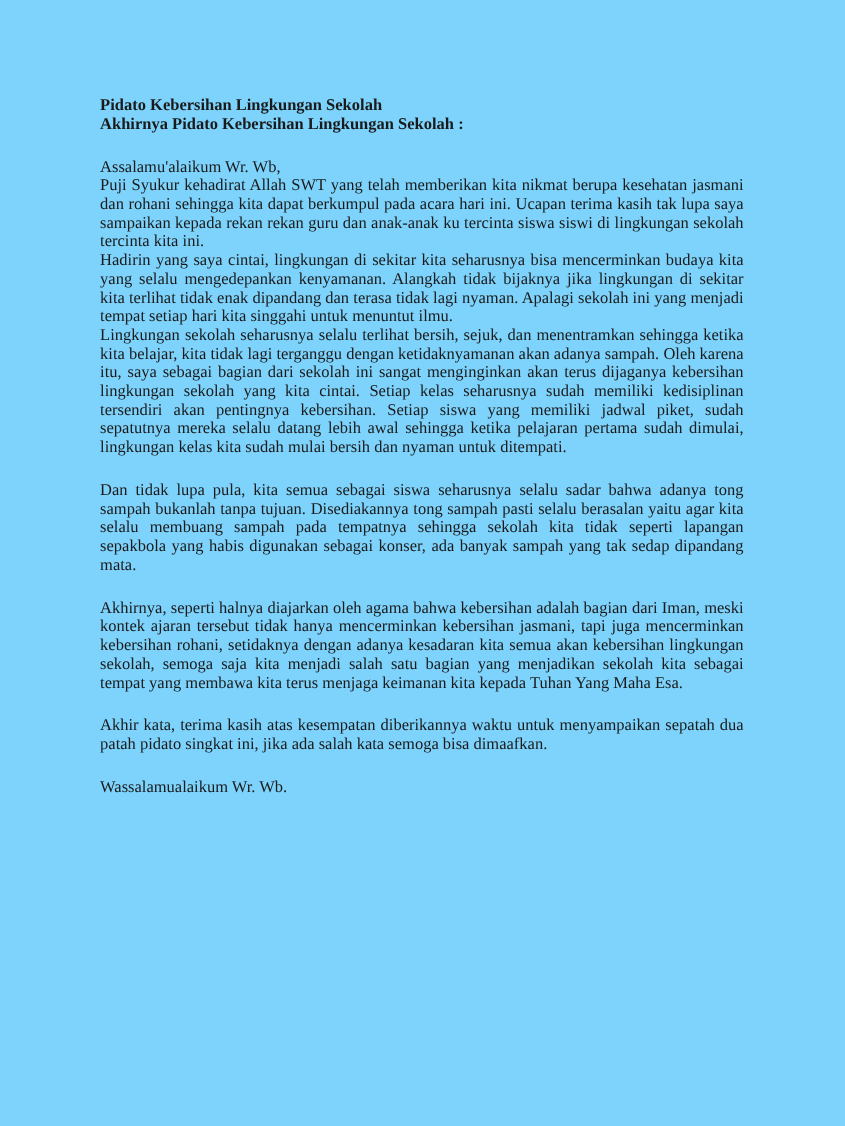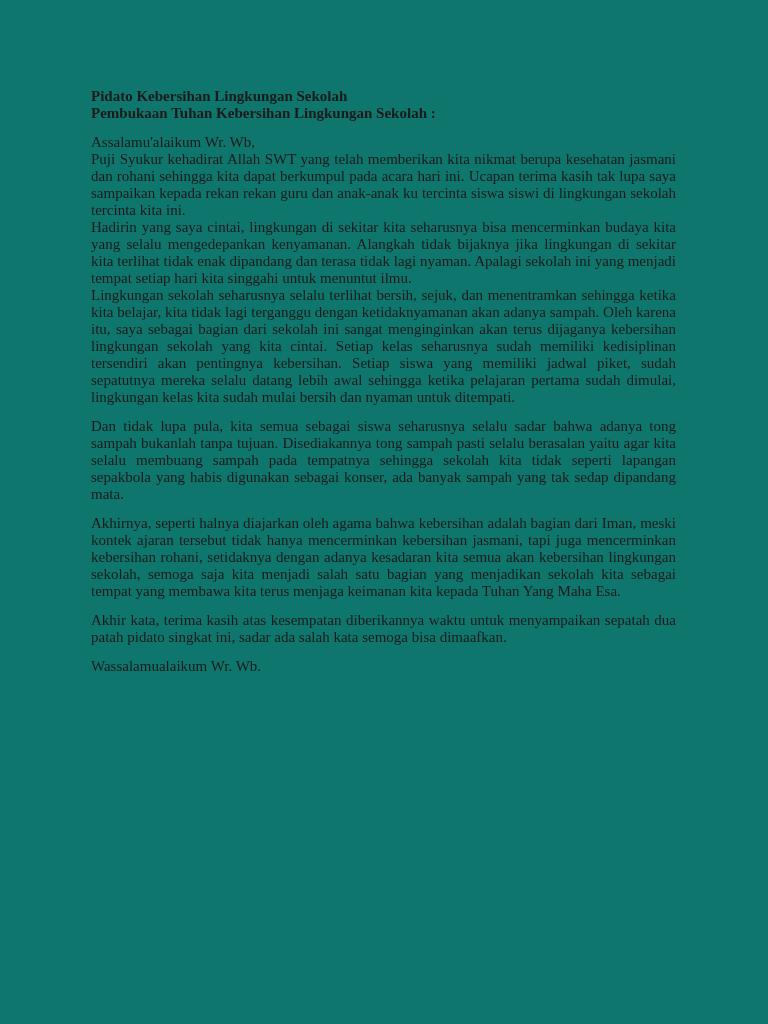--- a/index.html
+++ b/index.html
@@ -4,21 +4,21 @@
 <style>
   html, body {
     margin: 0;
     padding: 0;
     background: #ffffff;
   }
   .page {
     width: 768px;
     height: 1024px;
     box-sizing: border-box;
-    background: #0f766e;
+    background: #7dd3fc;
     color: #1a1a1a;
     padding: 88px 92px 40px 91px;
     font-family: "Liberation Serif", "DejaVu Serif", serif;
     font-size: 15px;
     line-height: 17px;
     overflow: hidden;
   }
   .heading {
     font-size: 15px;
     line-height: 17px;
@@ -28,43 +28,43 @@
   }
   .para {
     margin: 0;
     text-align: left;
   }
   .justify {
     text-align: justify;
     text-justify: inter-word;
   }
   .gap-top {
-    margin-top: 12px;
+    margin-top: 22px;
   }
 </style>
 </head>
 <body>
 
 <div class="page">
 
   <h1 class="heading">Pidato Kebersihan Lingkungan Sekolah</h1>
 
-  <h2 class="heading">Pembukaan Tuhan Kebersihan Lingkungan Sekolah :</h2>
+  <h2 class="heading">Akhirnya Pidato Kebersihan Lingkungan Sekolah :</h2>
 
   <p class="para gap-top">Assalamu'alaikum Wr. Wb,</p>
 
   <p class="para justify">Puji Syukur kehadirat Allah SWT yang telah memberikan kita nikmat berupa kesehatan jasmani dan rohani sehingga kita dapat berkumpul pada acara hari ini. Ucapan terima kasih tak lupa saya sampaikan kepada rekan rekan guru dan anak-anak ku tercinta siswa siswi di lingkungan sekolah tercinta kita ini.</p>
 
 
   <p class="para justify">Hadirin yang saya cintai, lingkungan di sekitar kita seharusnya bisa mencerminkan budaya kita yang selalu mengedepankan kenyamanan. Alangkah tidak bijaknya jika lingkungan di sekitar kita terlihat tidak enak dipandang dan terasa tidak lagi nyaman.  Apalagi sekolah ini yang menjadi tempat setiap hari kita singgahi untuk menuntut ilmu.</p>
 
   <p class="para justify">Lingkungan sekolah seharusnya selalu terlihat bersih, sejuk, dan menentramkan sehingga ketika kita belajar, kita tidak lagi terganggu dengan ketidaknyamanan akan adanya sampah. Oleh karena itu, saya sebagai bagian dari sekolah ini sangat menginginkan akan terus dijaganya kebersihan lingkungan sekolah yang kita cintai. Setiap kelas seharusnya sudah memiliki kedisiplinan tersendiri akan pentingnya kebersihan. Setiap siswa yang memiliki jadwal piket, sudah sepatutnya mereka selalu datang lebih awal sehingga ketika pelajaran pertama sudah dimulai, lingkungan kelas kita sudah mulai bersih dan nyaman untuk ditempati.</p>
 
   <p class="para justify gap-top">Dan tidak lupa pula, kita semua sebagai siswa seharusnya selalu sadar bahwa adanya tong sampah bukanlah tanpa tujuan. Disediakannya tong sampah pasti selalu berasalan yaitu agar kita selalu membuang sampah pada tempatnya sehingga sekolah kita tidak seperti lapangan sepakbola yang habis digunakan sebagai konser, ada banyak sampah yang tak sedap dipandang mata.</p>
 
   <p class="para justify gap-top">Akhirnya, seperti halnya diajarkan oleh agama bahwa kebersihan adalah bagian dari Iman, meski kontek ajaran tersebut tidak hanya mencerminkan kebersihan jasmani, tapi juga mencerminkan kebersihan rohani, setidaknya dengan adanya kesadaran kita semua akan kebersihan lingkungan sekolah, semoga saja kita menjadi salah satu bagian yang menjadikan sekolah kita sebagai tempat yang membawa kita terus menjaga keimanan kita kepada Tuhan Yang Maha Esa.</p>
 
 
-  <p class="para justify gap-top">Akhir kata, terima kasih atas kesempatan diberikannya waktu untuk menyampaikan sepatah dua patah pidato singkat ini, sadar ada salah kata semoga bisa dimaafkan.</p>
+  <p class="para justify gap-top">Akhir kata, terima kasih atas kesempatan diberikannya waktu untuk menyampaikan sepatah dua patah pidato singkat ini, jika ada salah kata semoga bisa dimaafkan.</p>
 
   <p class="para gap-top">Wassalamualaikum Wr. Wb.</p>
 
 </div>
 
 </body></html>

